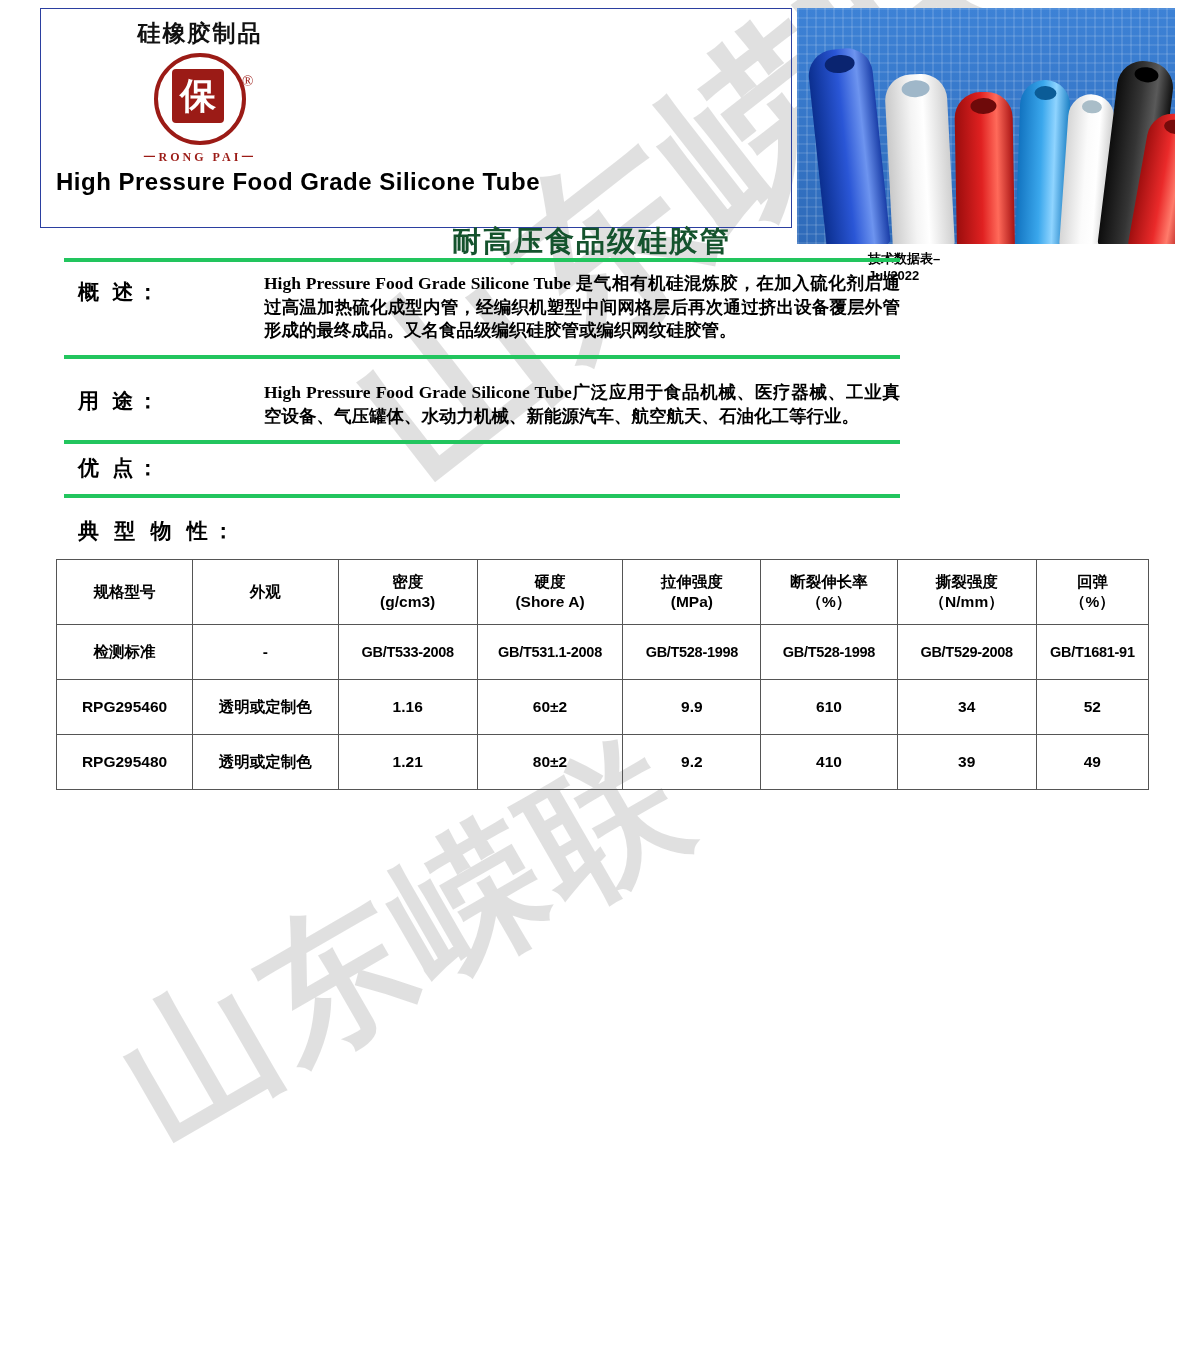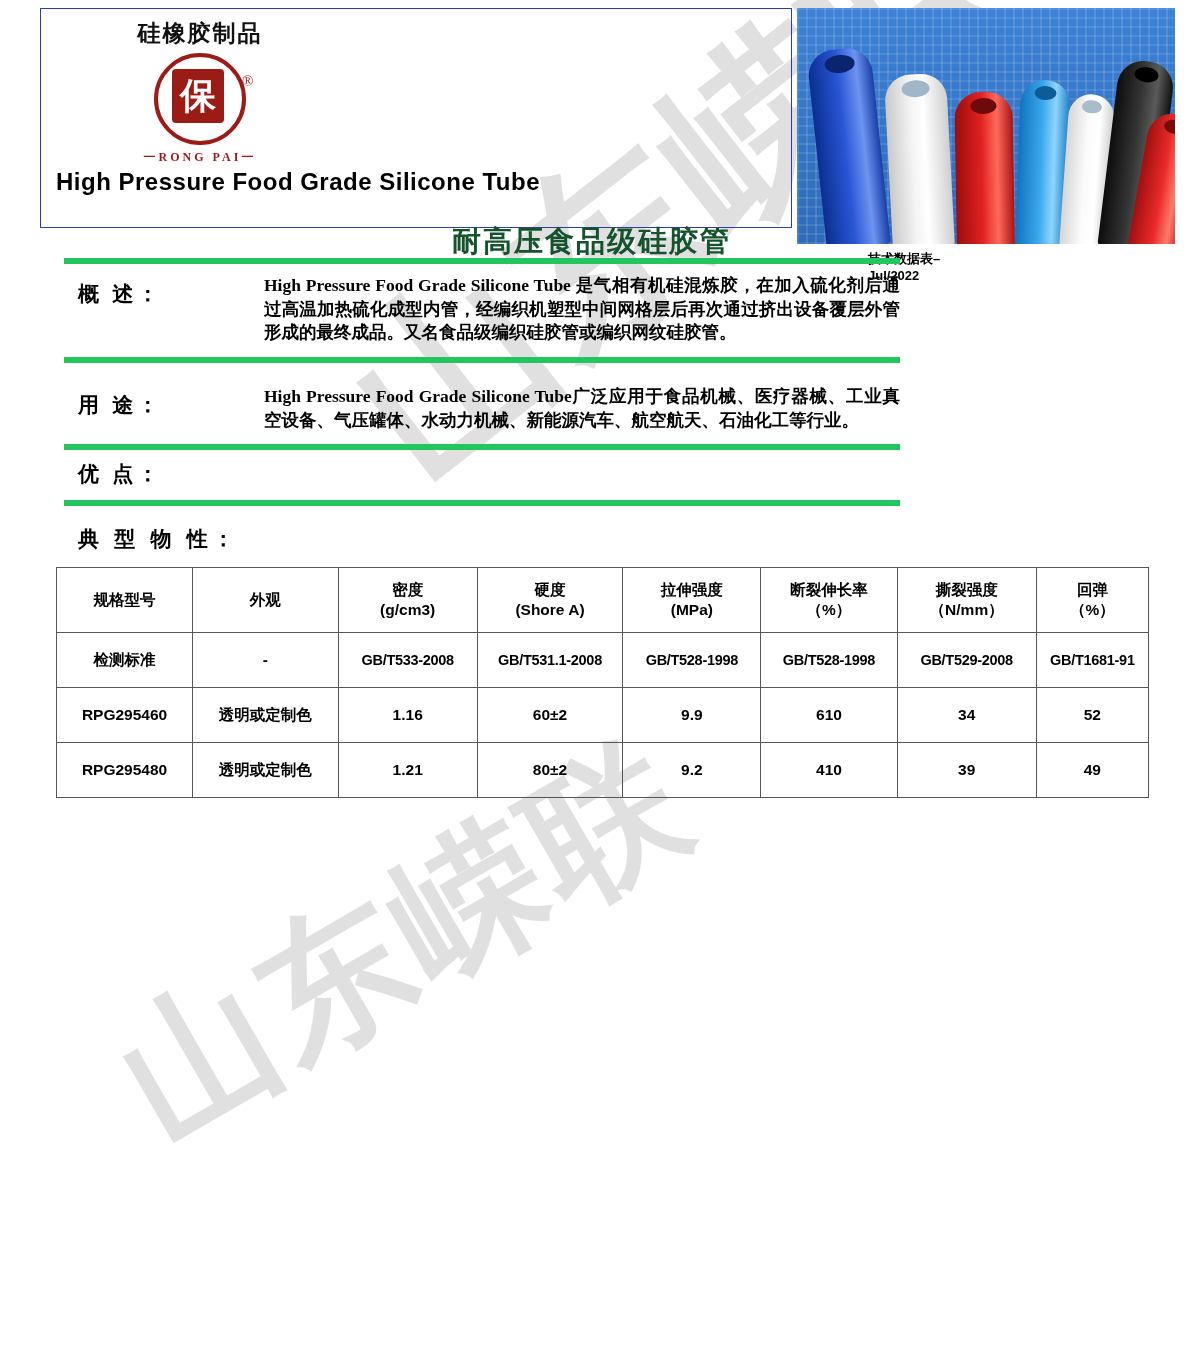--- a/index.html
+++ b/index.html
@@ -181,21 +181,21 @@
     top: 250px;
     font-size: 13px;
     font-weight: bold;
     font-family: "Liberation Sans", sans-serif;
   }
 
   
   .section {
     position: relative;
     margin: 0 64px;
-    border-top: 6px solid #22c55e;
+    border-top: 4px solid #22c55e;
     padding: 10px 0 12px 0;
   }
   .sec-row {
     display: flex;
     align-items: flex-start;
   }
   .sec-label {
     width: 200px;
     flex: 0 0 200px;
     font-family: "Liberation Serif", serif;

